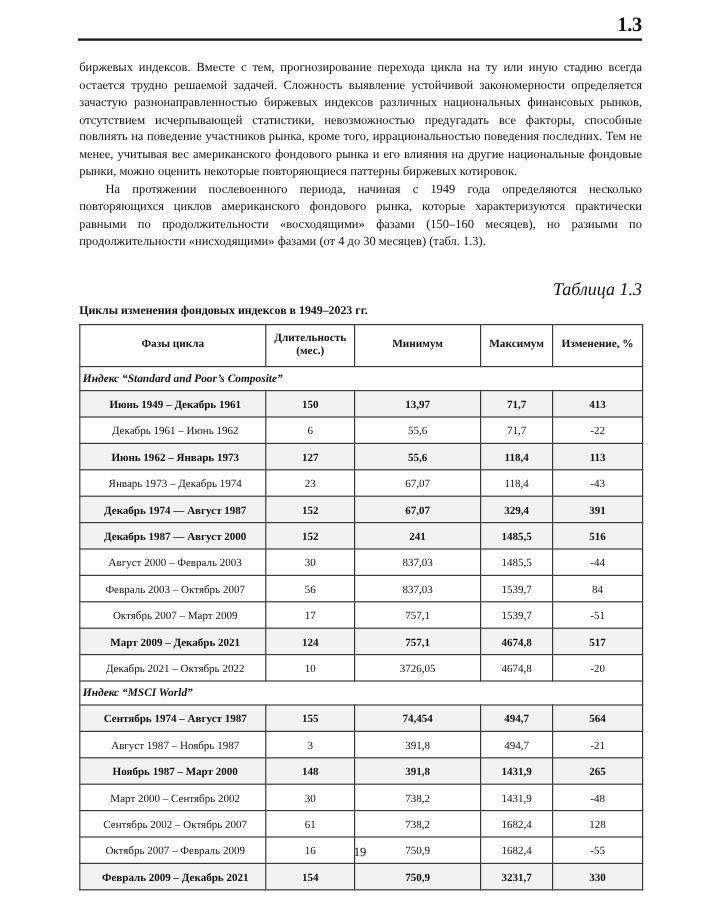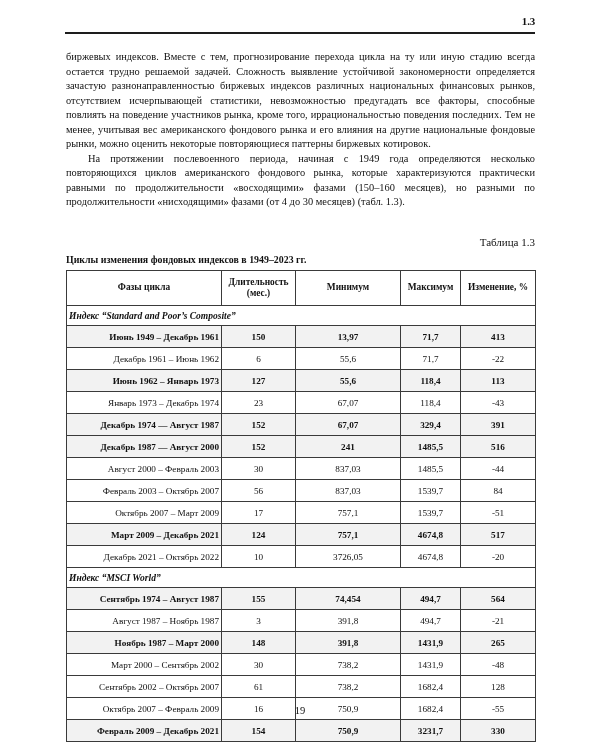--- a/index.html
+++ b/index.html
@@ -28,21 +28,21 @@
   .running-head {
     position: absolute;
     left: 65px;
     right: 65px;
     top: 14px;
     height: 30px;
   }
   .running-head-number {
     text-align: right;
     font-weight: bold;
-    font-size: 11px;
+    font-size: 17px;
     letter-spacing: -0.2px;
     line-height: 14px;
     color: #111;
   }
   .running-head-rule {
     margin-top: 4px;
     height: 2px;
     background: #1d1d1d;
     width: 100%;
   }
@@ -70,21 +70,22 @@
   
   .table-block {
     position: absolute;
     left: 66px;
     top: 236px;
     width: 469px;
   }
 
   .table-number {
     text-align: right;
-    font-size: 11px;
+    font-style: italic;
+    font-size: 15px;
     line-height: 13px;
     margin-bottom: 4px;
     color: #111;
   }
 
   .table-title {
     font-weight: bold;
     font-size: 9.9px;
     line-height: 13px;
     margin-bottom: 4px;
@@ -129,21 +130,21 @@
     height: 17px;
     padding: 1px 2px;
     background: #ffffff;
   }
 
   tr.data-row td {
     height: 19px;
     padding: 1px 2px;
   }
   tr.data-row td.phase {
-    text-align: right;
+    text-align: center;
     padding-left: 6px;
   }
   tr.data-row td.num {
     text-align: center;
   }
 
   tr.data-row.bold td {
     font-weight: bold;
     background: #f2f2f2;
   }

